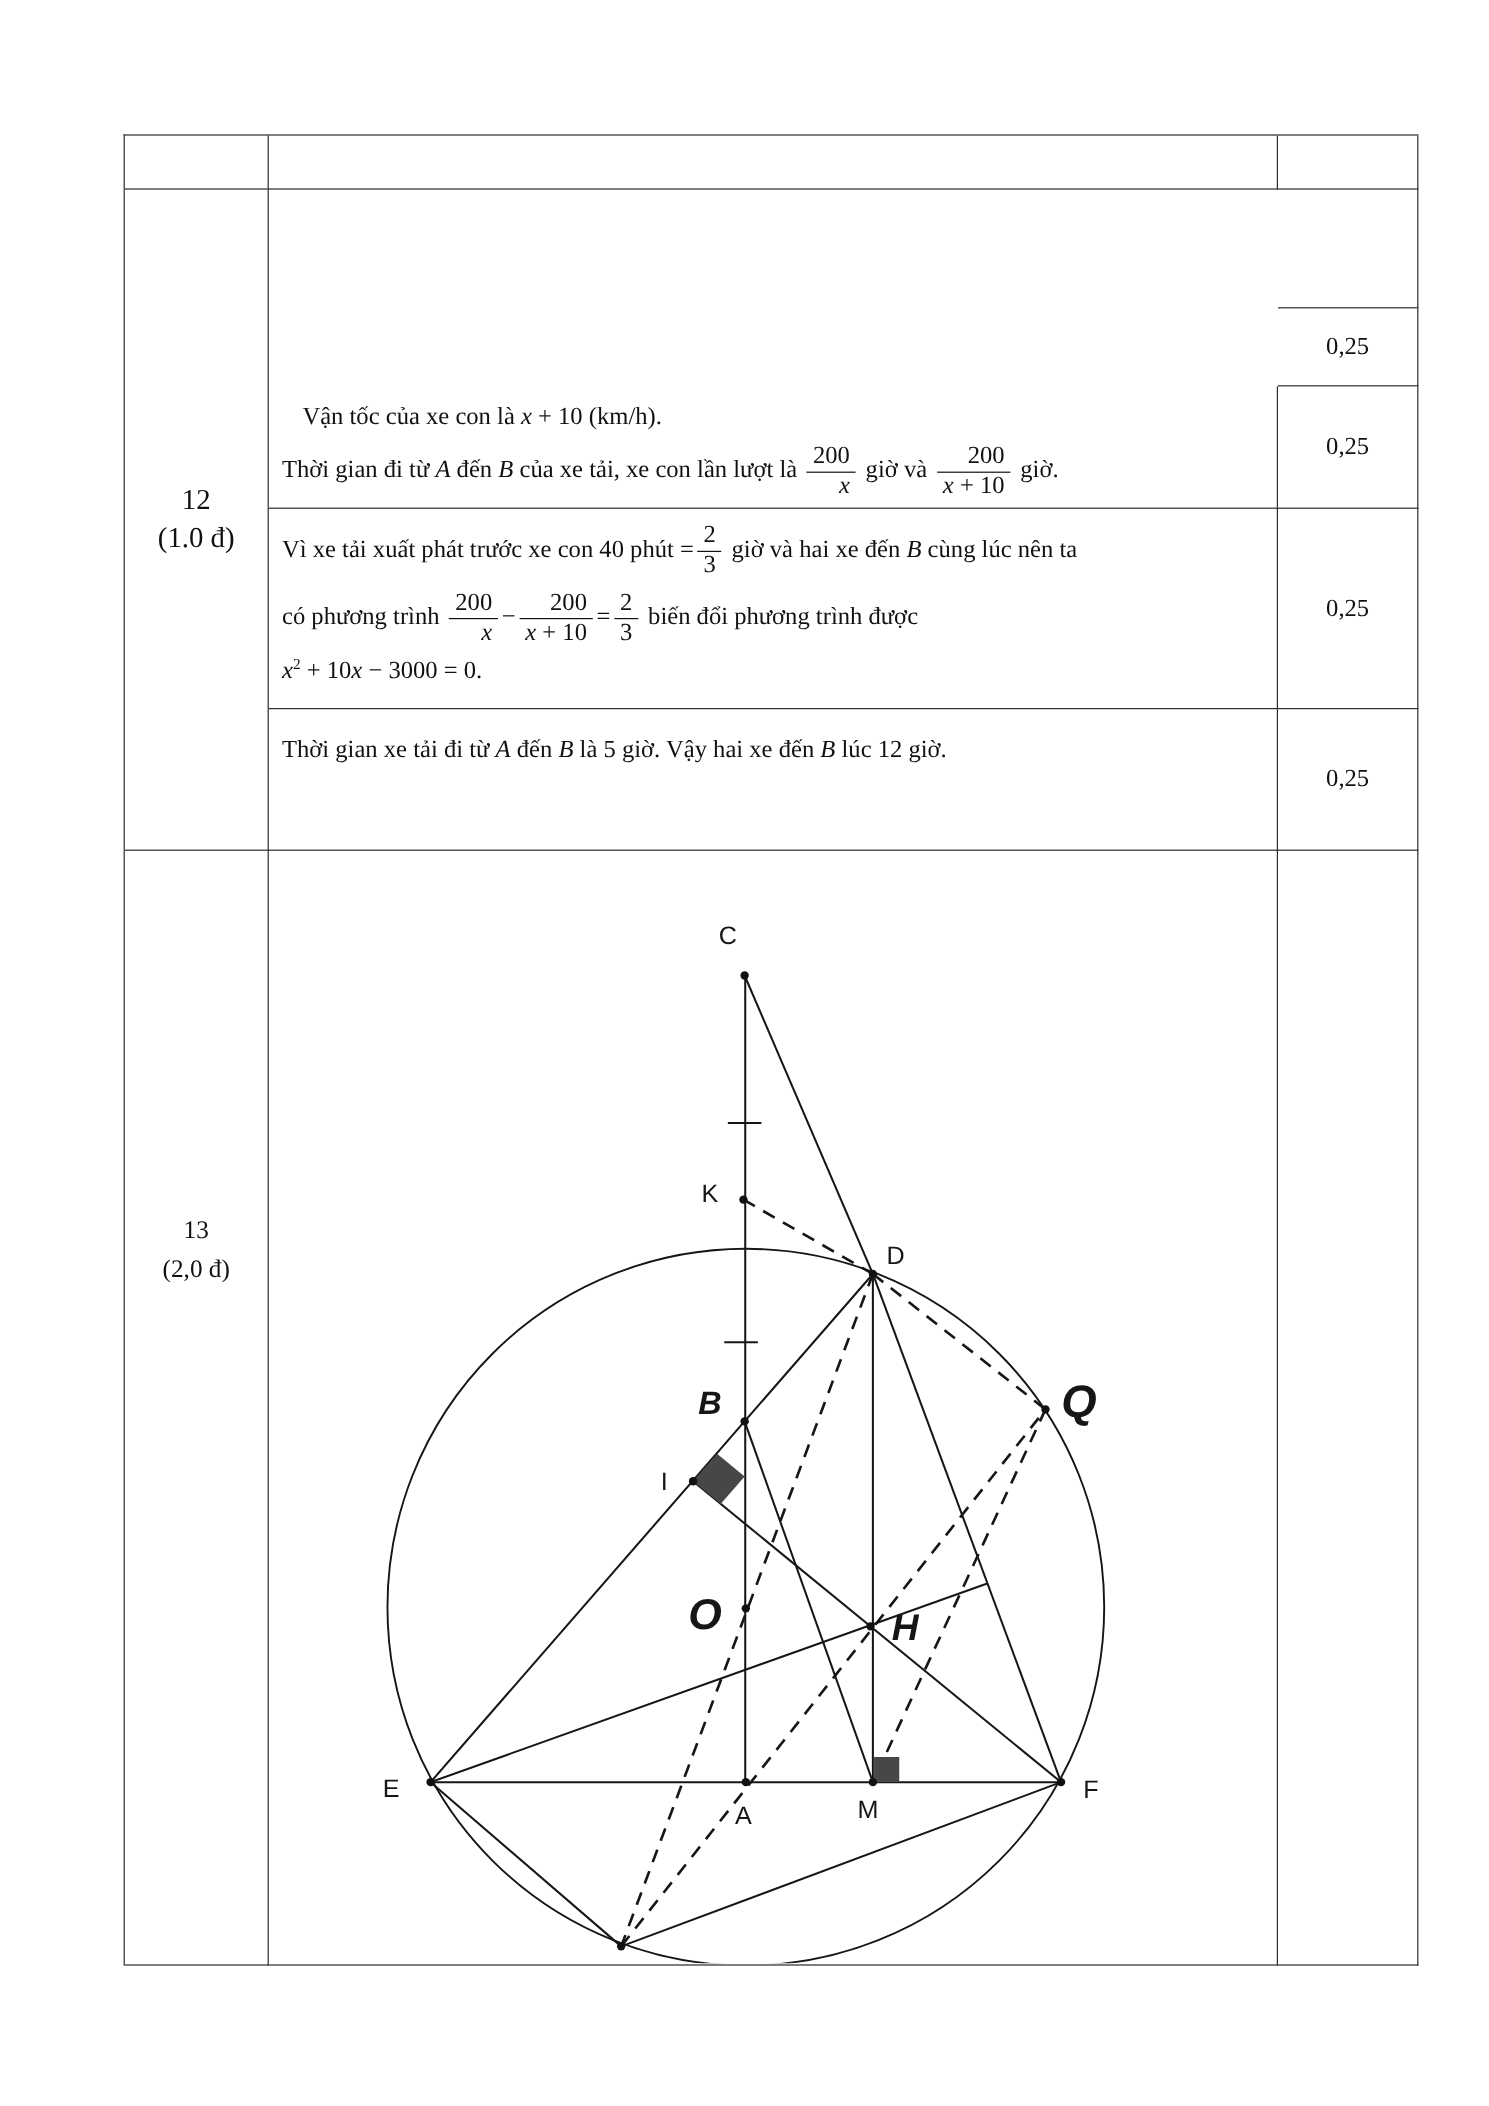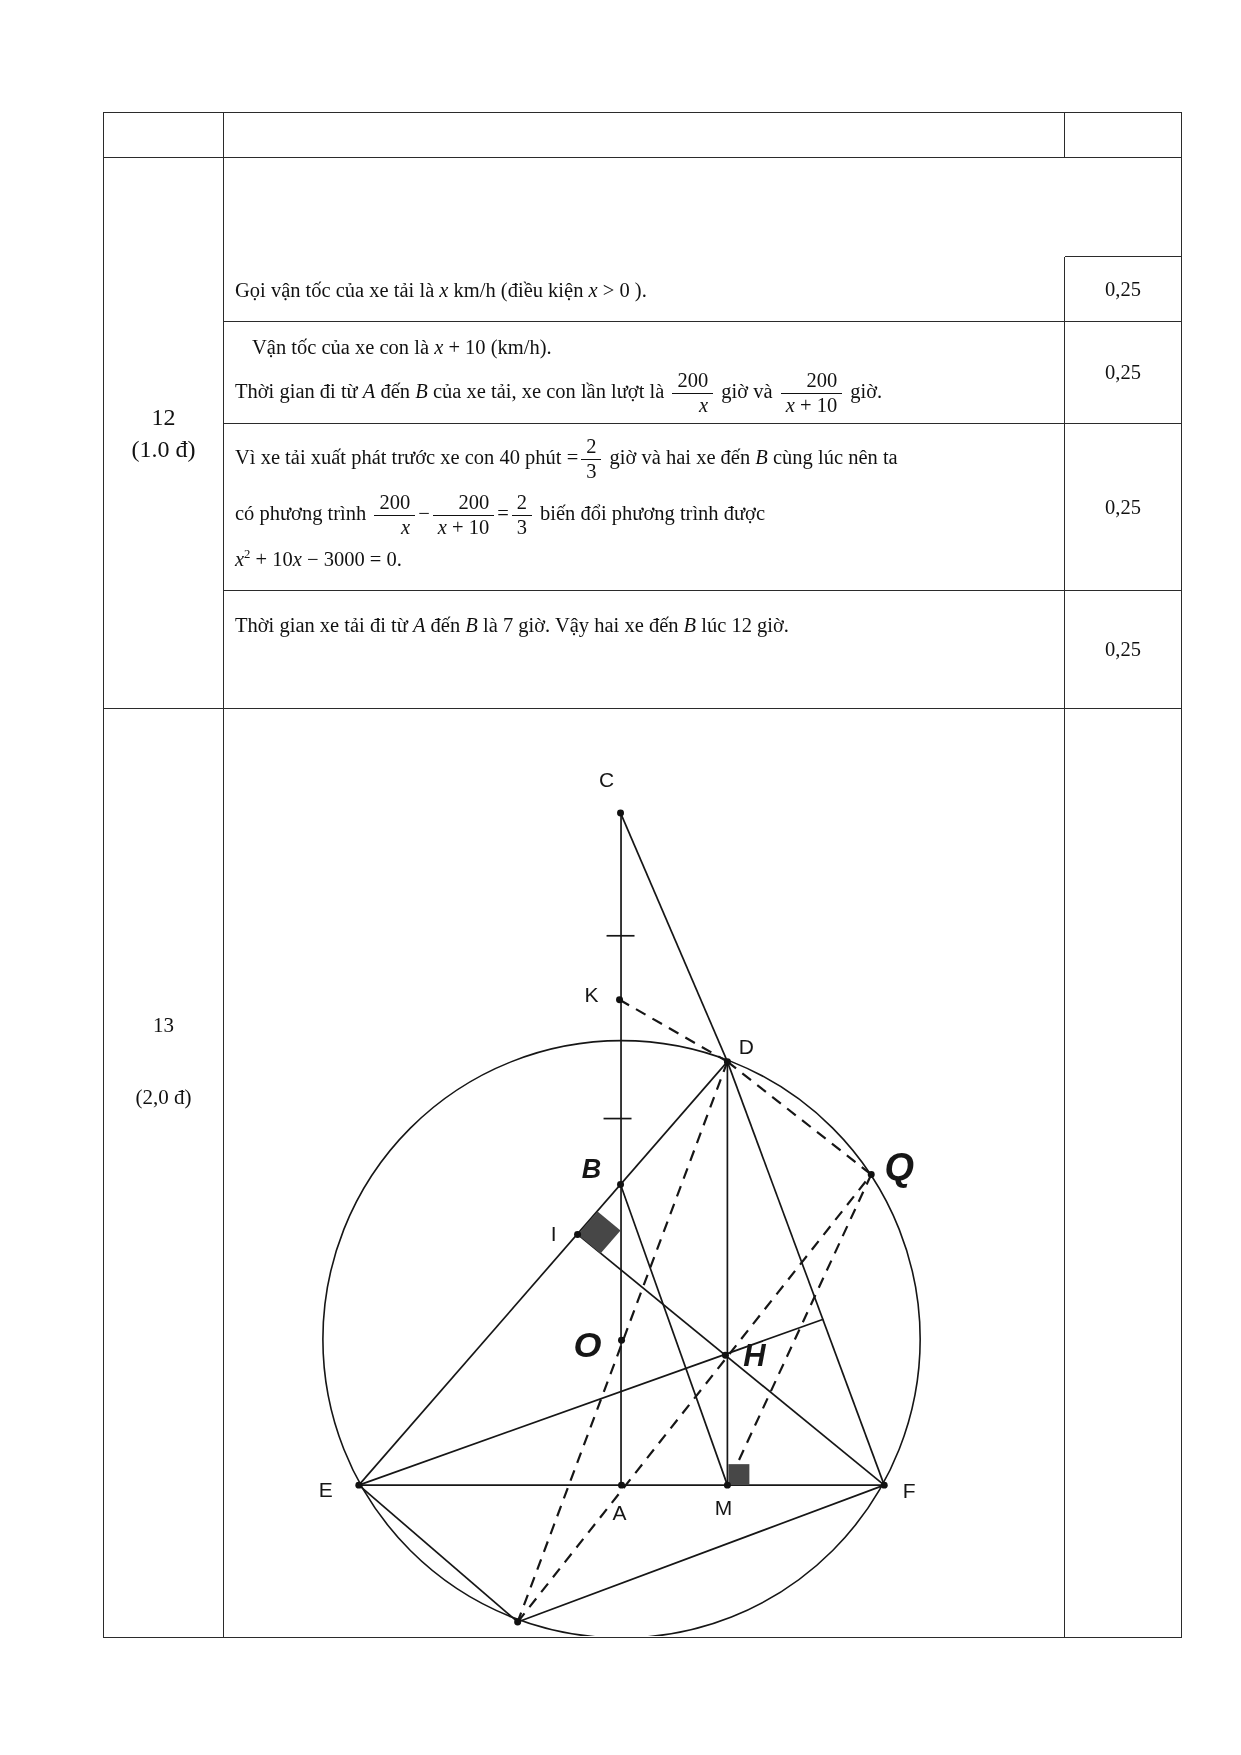--- a/index.html
+++ b/index.html
@@ -42,25 +42,20 @@
     <div class="cell" style="grid-row:1;grid-column:2;"></div>
     <div class="cell" style="grid-row:1;grid-column:3;"></div>
 
     <div class="cell idcell" style="grid-row:2/7;grid-column:1;">
       <span>12</span>
       <span>(1.0 đ)</span>
     </div>
 
     <div class="cell" style="grid-row:2;grid-column:3;"></div>
 
-    <div class="cell txt vcent" style="grid-row:3;grid-column:2;">
-      <div>
-        <span>Gọi vận tốc của xe tải là </span><span class="vi">x</span><span> km/h (điều kiện </span><span class="vi">x</span><span> &gt; 0 ).</span>
-      </div>
-    </div>
     <div class="cell score" style="grid-row:3;grid-column:3;">0,25</div>
 
     <div class="cell txt" style="grid-row:4;grid-column:2;padding-top:8px;">
       <span class="mline l1">
         <span>Vận tốc của xe con là </span><span class="vi">x</span><span> + 10  (km/h).</span>
       </span>
       <span class="mline">
         <span>Thời gian đi từ </span><span class="vi">A</span><span> đến </span><span class="vi">B</span><span> của xe tải, xe con lần lượt là </span><span class="frac"><span class="num">200</span><span class="den vi">x</span></span><span> giờ và </span><span class="frac"><span class="num">200</span><span class="den"><span class="vi">x</span><span> + 10</span></span></span><span> giờ.</span>
       </span>
     </div>
@@ -74,26 +69,26 @@
         <span>có phương trình </span><span class="frac"><span class="num">200</span><span class="den vi">x</span></span><span>−</span><span class="frac"><span class="num">200</span><span class="den"><span class="vi">x</span><span> + 10</span></span></span><span>=</span><span class="frac"><span class="num">2</span><span class="den">3</span></span><span> biến đổi phương trình được</span>
       </span>
       <span class="mline">
         <span class="vi">x</span><sup class="m">2</sup><span> + 10</span><span class="vi">x</span><span> − 3000 = 0.</span>
       </span>
     </div>
     <div class="cell score" style="grid-row:5;grid-column:3;">0,25</div>
 
     <div class="cell txt" style="grid-row:6;grid-column:2;padding-top:12px;line-height:44px;">
       <span class="mline">
-        <span>Thời gian xe tải đi từ </span><span class="vi">A</span><span> đến </span><span class="vi">B</span><span> là 7  giờ. Vậy hai xe đến </span><span class="vi">B</span><span> lúc 12 giờ.</span>
+        <span>Thời gian xe tải đi từ </span><span class="vi">A</span><span> đến </span><span class="vi">B</span><span> là 5  giờ. Vậy hai xe đến </span><span class="vi">B</span><span> lúc 12 giờ.</span>
       </span>
     </div>
     <div class="cell score" style="grid-row:6;grid-column:3;">0,25</div>
 
-    <div class="cell idcell13" style="grid-row:7;grid-column:1;gap:40px;">
+    <div class="cell idcell13" style="grid-row:7;grid-column:1;">
       <span>13</span>
       <span>(2,0 đ)</span>
     </div>
 
     <div class="cell" style="grid-row:7;grid-column:2;">
       <svg class="fig-svg" width="839" height="927" viewBox="0 0 840 928">
 
         <circle cx="398" cy="631" r="299" fill="none" stroke="#161616" stroke-width="1.6"></circle>
 
         <g stroke="#161616" stroke-width="1.7">

